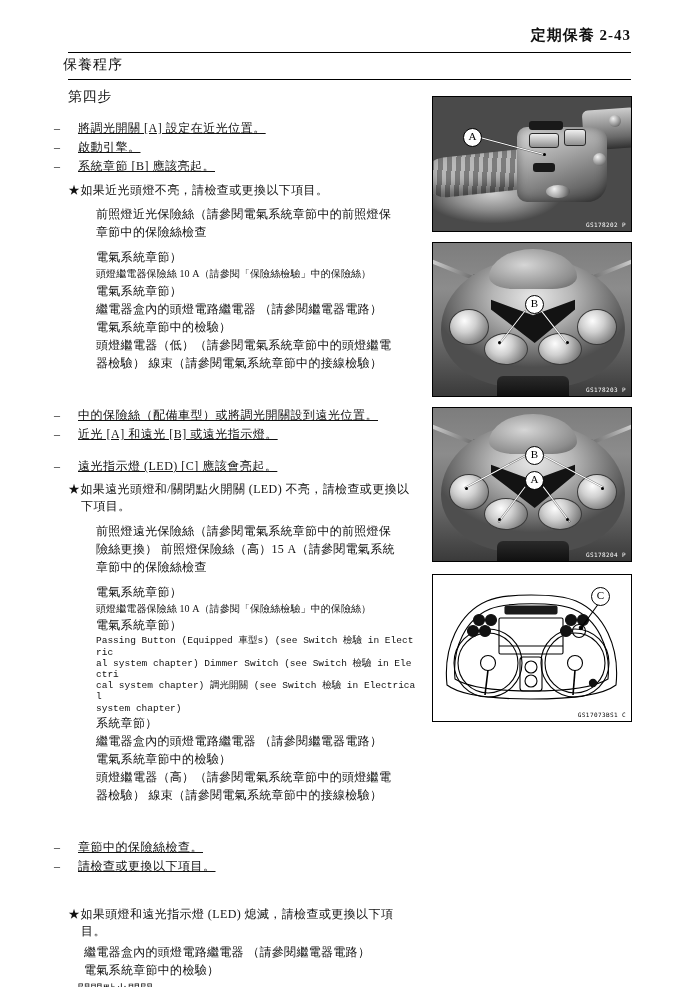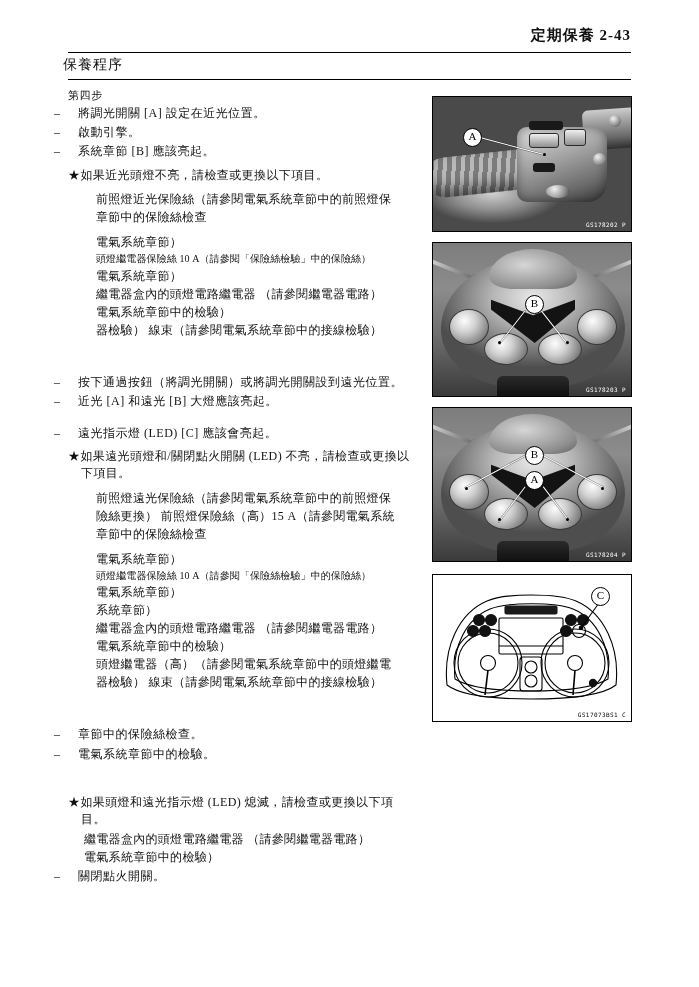--- a/index.html
+++ b/index.html
@@ -53,31 +53,32 @@
   }
 
   
   .text-col {
     position: absolute;
     left: 68px;
     top: 88px;
     width: 348px;
   }
   .step-head {
-    font-size: 11px;
+    font-size: 14px;
     letter-spacing: .6px;
-    margin: 0 0 2px 0;
+    margin: 0 0 14px 0;
   }
   .bullet-line {
     font-size: 12px;
     letter-spacing: .5px;
     margin: 0 0 3px 0;
     padding-left: 14px;
     text-indent: -14px;
     line-height: 1.35;
+    text-decoration: underline;
   }
   .bullet-line .dash { display: inline-block; width: 10px; }
   .star-line {
     font-size: 12px;
     letter-spacing: .4px;
     margin: 7px 0 4px 0;
     padding-left: 13px;
     text-indent: -13px;
     line-height: 1.4;
   }
@@ -278,53 +279,58 @@
 
   <div class="indent-block">
     <p>前照燈近光保險絲（請參閱電氣系統章節中的前照燈保</p>
     <p>章節中的保險絲檢查</p>
     <div class="gap-sm"></div>
     <p>電氣系統章節）</p>
     <p class="small-run">頭燈繼電器保險絲 10 A（請參閱「保險絲檢驗」中的保險絲）</p>
     <p>電氣系統章節）</p>
     <p>繼電器盒內的頭燈電路繼電器 （請參閱繼電器電路）</p>
     <p>電氣系統章節中的檢驗）</p>
+    <p>頭燈繼電器（低）（請參閱電氣系統章節中的頭燈繼電</p>
     <p>器檢驗） 線束（請參閱電氣系統章節中的接線檢驗）</p>
   </div>
 
   <div class="gap-xl"></div>
 
-  <p class="bullet-line"><span class="dash">–</span><span>按下通過按鈕（將調光開關）或將調光開關設到遠光位置。</span></p>
-  <p class="bullet-line"><span class="dash">–</span><span>近光 [A] 和遠光 [B] 大燈應該亮起。</span></p>
+  <p class="bullet-line"><span class="dash">–</span><span>中的保險絲（配備車型）或將調光開關設到遠光位置。</span></p>
+  <p class="bullet-line"><span class="dash">–</span><span>近光 [A] 和遠光 [B] 或遠光指示燈。</span></p>
 
   <div class="gap-md"></div>
 
   <p class="bullet-line"><span class="dash">–</span><span>遠光指示燈 (LED) [C] 應該會亮起。</span></p>
 
   <p class="star-line">★如果遠光頭燈和/關閉點火開關 (LED) 不亮，請檢查或更換以下項目。</p>
 
   <div class="indent-block">
     <p>前照燈遠光保險絲（請參閱電氣系統章節中的前照燈保</p>
     <p>險絲更換） 前照燈保險絲（高）15 A（請參閱電氣系統</p>
     <p>章節中的保險絲檢查</p>
     <div class="gap-sm"></div>
     <p>電氣系統章節）</p>
     <p class="small-run">頭燈繼電器保險絲 10 A（請參閱「保險絲檢驗」中的保險絲）</p>
     <p>電氣系統章節）</p>
+    <p class="mono-run">Passing Button (Equipped 車型s) (see Switch 檢驗 in Electric
+al system chapter) Dimmer Switch (see Switch 檢驗 in Electri
+cal system chapter) 調光開關 (see Switch 檢驗 in Electrical
+system chapter)</p>
     <p>系統章節）</p>
     <p>繼電器盒內的頭燈電路繼電器 （請參閱繼電器電路）</p>
     <p>電氣系統章節中的檢驗）</p>
     <p>頭燈繼電器（高）（請參閱電氣系統章節中的頭燈繼電</p>
     <p>器檢驗） 線束（請參閱電氣系統章節中的接線檢驗）</p>
   </div>
 
   <div class="gap-xl"></div>
 
   <p class="bullet-line"><span class="dash">–</span><span>章節中的保險絲檢查。</span></p>
-  <p class="bullet-line"><span class="dash">–</span><span>電氣系統章節中的檢驗。</span></p>
+  <p class="bullet-line"><span class="dash">–</span><span>請檢查或更換以下項目。</span></p>
 
   <div class="gap-lg"></div>
 
   <p class="star-line">★如果頭燈和遠光指示燈 (LED) 熄滅，請檢查或更換以下項目。</p>
 
   <div class="indent-block sub-indent" style="margin-top:1px;">
     <p>繼電器盒內的頭燈電路繼電器 （請參閱繼電器電路）</p>
     <p>電氣系統章節中的檢驗）</p>
   </div>
 

